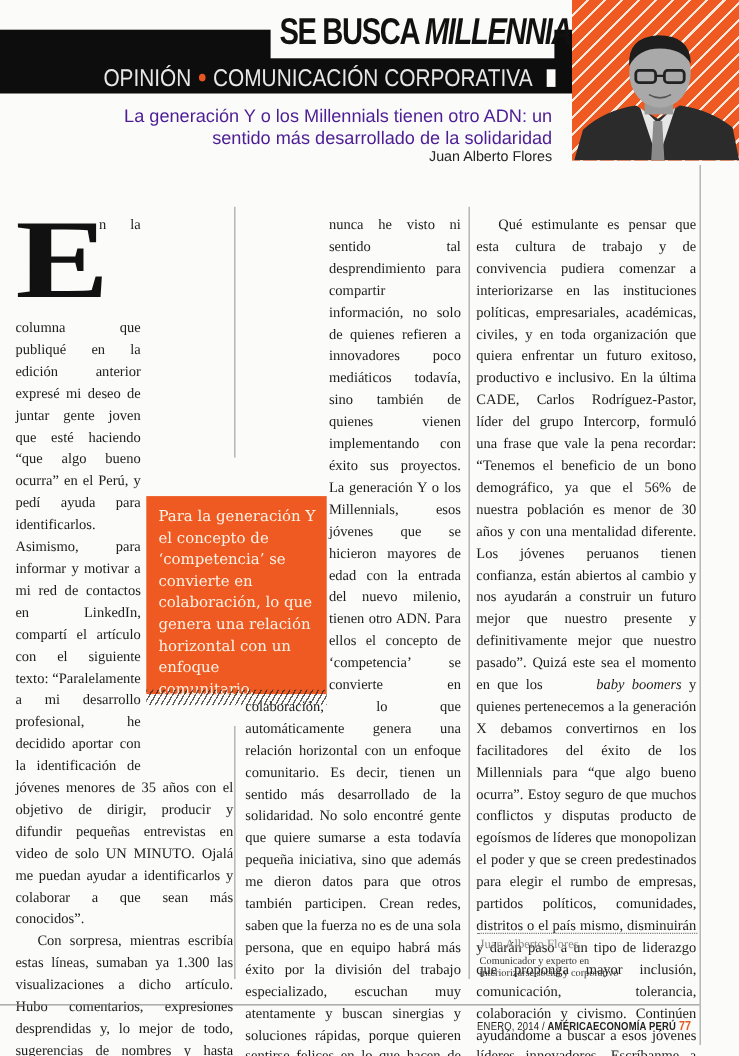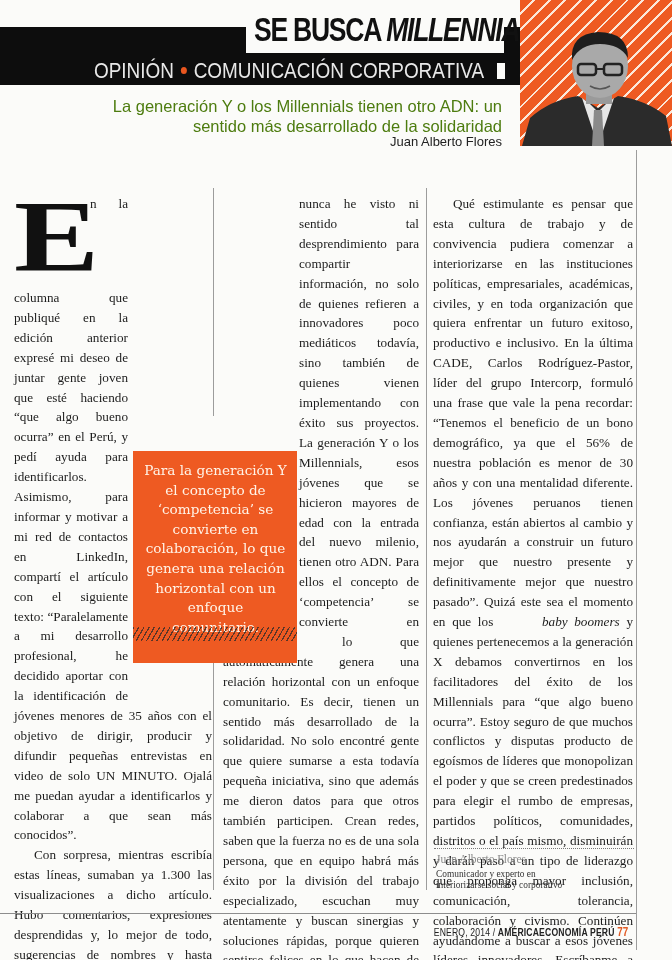--- a/index.html
+++ b/index.html
@@ -12,37 +12,37 @@
   .header-title { position: absolute; left: 254px; top: 9px; font-family: "Liberation Sans", sans-serif; font-weight: bold; font-size: 34px; letter-spacing: -1.6px; color: #111; transform: scaleX(0.78); transform-origin: left top; white-space: nowrap; line-height: 40px; }
   .header-title em { font-style: italic; }
   .section-line { position: absolute; left: 94px; top: 56px; font-family: "Liberation Sans", sans-serif; font-size: 22px; color: #e8e8e8; white-space: nowrap; line-height: 30px; transform: scaleX(0.86); transform-origin: left top; }
   .section-dot { display: inline-block; width: 7px; height: 7px; border-radius: 50%; background: #e9561f; vertical-align: middle; margin: 0 8px 4px 8px; }
   .section-end-box { position: absolute; left: 497px; top: 63px; width: 8px; height: 16px; background: #fbfbf9; }
 
   .photo-box { position: absolute; left: 520px; top: 0; width: 156px; height: 146px; overflow: hidden;
      background: repeating-linear-gradient(135deg, #ee5a22 0px, #ee5a22 9px, #fbe7d9 9px, #fbe7d9 11px); }
   .photo-box svg { position: absolute; left: 0; top: 0; }
 
-  .subtitle { position: absolute; right: 170px; top: 96px; width: 420px; text-align: right; font-family: "Liberation Sans", sans-serif; font-size: 16.5px; line-height: 20px; color: #4d7c0f; }
+  .subtitle { position: absolute; right: 170px; top: 96px; width: 420px; text-align: right; font-family: "Liberation Sans", sans-serif; font-size: 16.5px; line-height: 20px; color: #4c1d95; }
   .byline { position: absolute; right: 170px; top: 134px; font-family: "Liberation Sans", sans-serif; font-size: 13px; color: #222; }
 
   
   .col { position: absolute; top: 194px; width: 198px; font-size: 13.2px; line-height: 19.9px; text-align: justify; hyphens: manual; }
   .col p { text-indent: 20px; }
   .col p.noindent { text-indent: 0; }
   .col1 { left: 14px; }
   .col2 { left: 223px; width: 196px; }
   .col3 { left: 433px; width: 200px; }
   .col em { font-style: italic; margin-left: 42px; }
 
   .dropcap { float: left; font-family: "Liberation Serif", serif; font-size: 102px; line-height: 82px; height: 92px; margin: 2px 6px 0 0; font-weight: bold; color: #111; transform: scaleX(1.25); transform-origin: left top; width: 70px; }
 
   .col-rule { position: absolute; width: 1px; background: #9c9c9c; }
 
-  .pullquote { position: absolute; left: 133px; top: 451px; width: 164px; height: 212px; background: #ee5a22; padding: 10px 10px 8px 11px; color: #fff4e8; font-family: "DejaVu Serif", serif; font-size: 13.6px; line-height: 19.6px; text-align: center; }
+  .pullquote { position: absolute; left: 133px; top: 451px; width: 164px; height: 180px; background: #ee5a22; padding: 10px 10px 8px 11px; color: #fff4e8; font-family: "DejaVu Serif", serif; font-size: 13.6px; line-height: 19.6px; }
   .pullquote-hatch { position: absolute; left: 133px; top: 627px; width: 164px; height: 14px;
      background: repeating-linear-gradient(120deg, #2a2a2a 0px, #2a2a2a 1.2px, transparent 1.2px, transparent 4.5px); opacity: 0.75; }
 
   
   .wrap-spacer { float: right; width: 80px; height: 1px; }
 
   .bio-rule { position: absolute; left: 434px; top: 848px; width: 200px; border-top: 1px dotted #777; }
   .bio-name { position: absolute; left: 436px; top: 853px; font-family: "Liberation Serif", serif; font-size: 11.5px; color: #8a8a8a; }
   .bio-desc { position: absolute; left: 436px; top: 869px; font-family: "Liberation Serif", serif; font-size: 9.4px; line-height: 10.5px; color: #333; }
 

